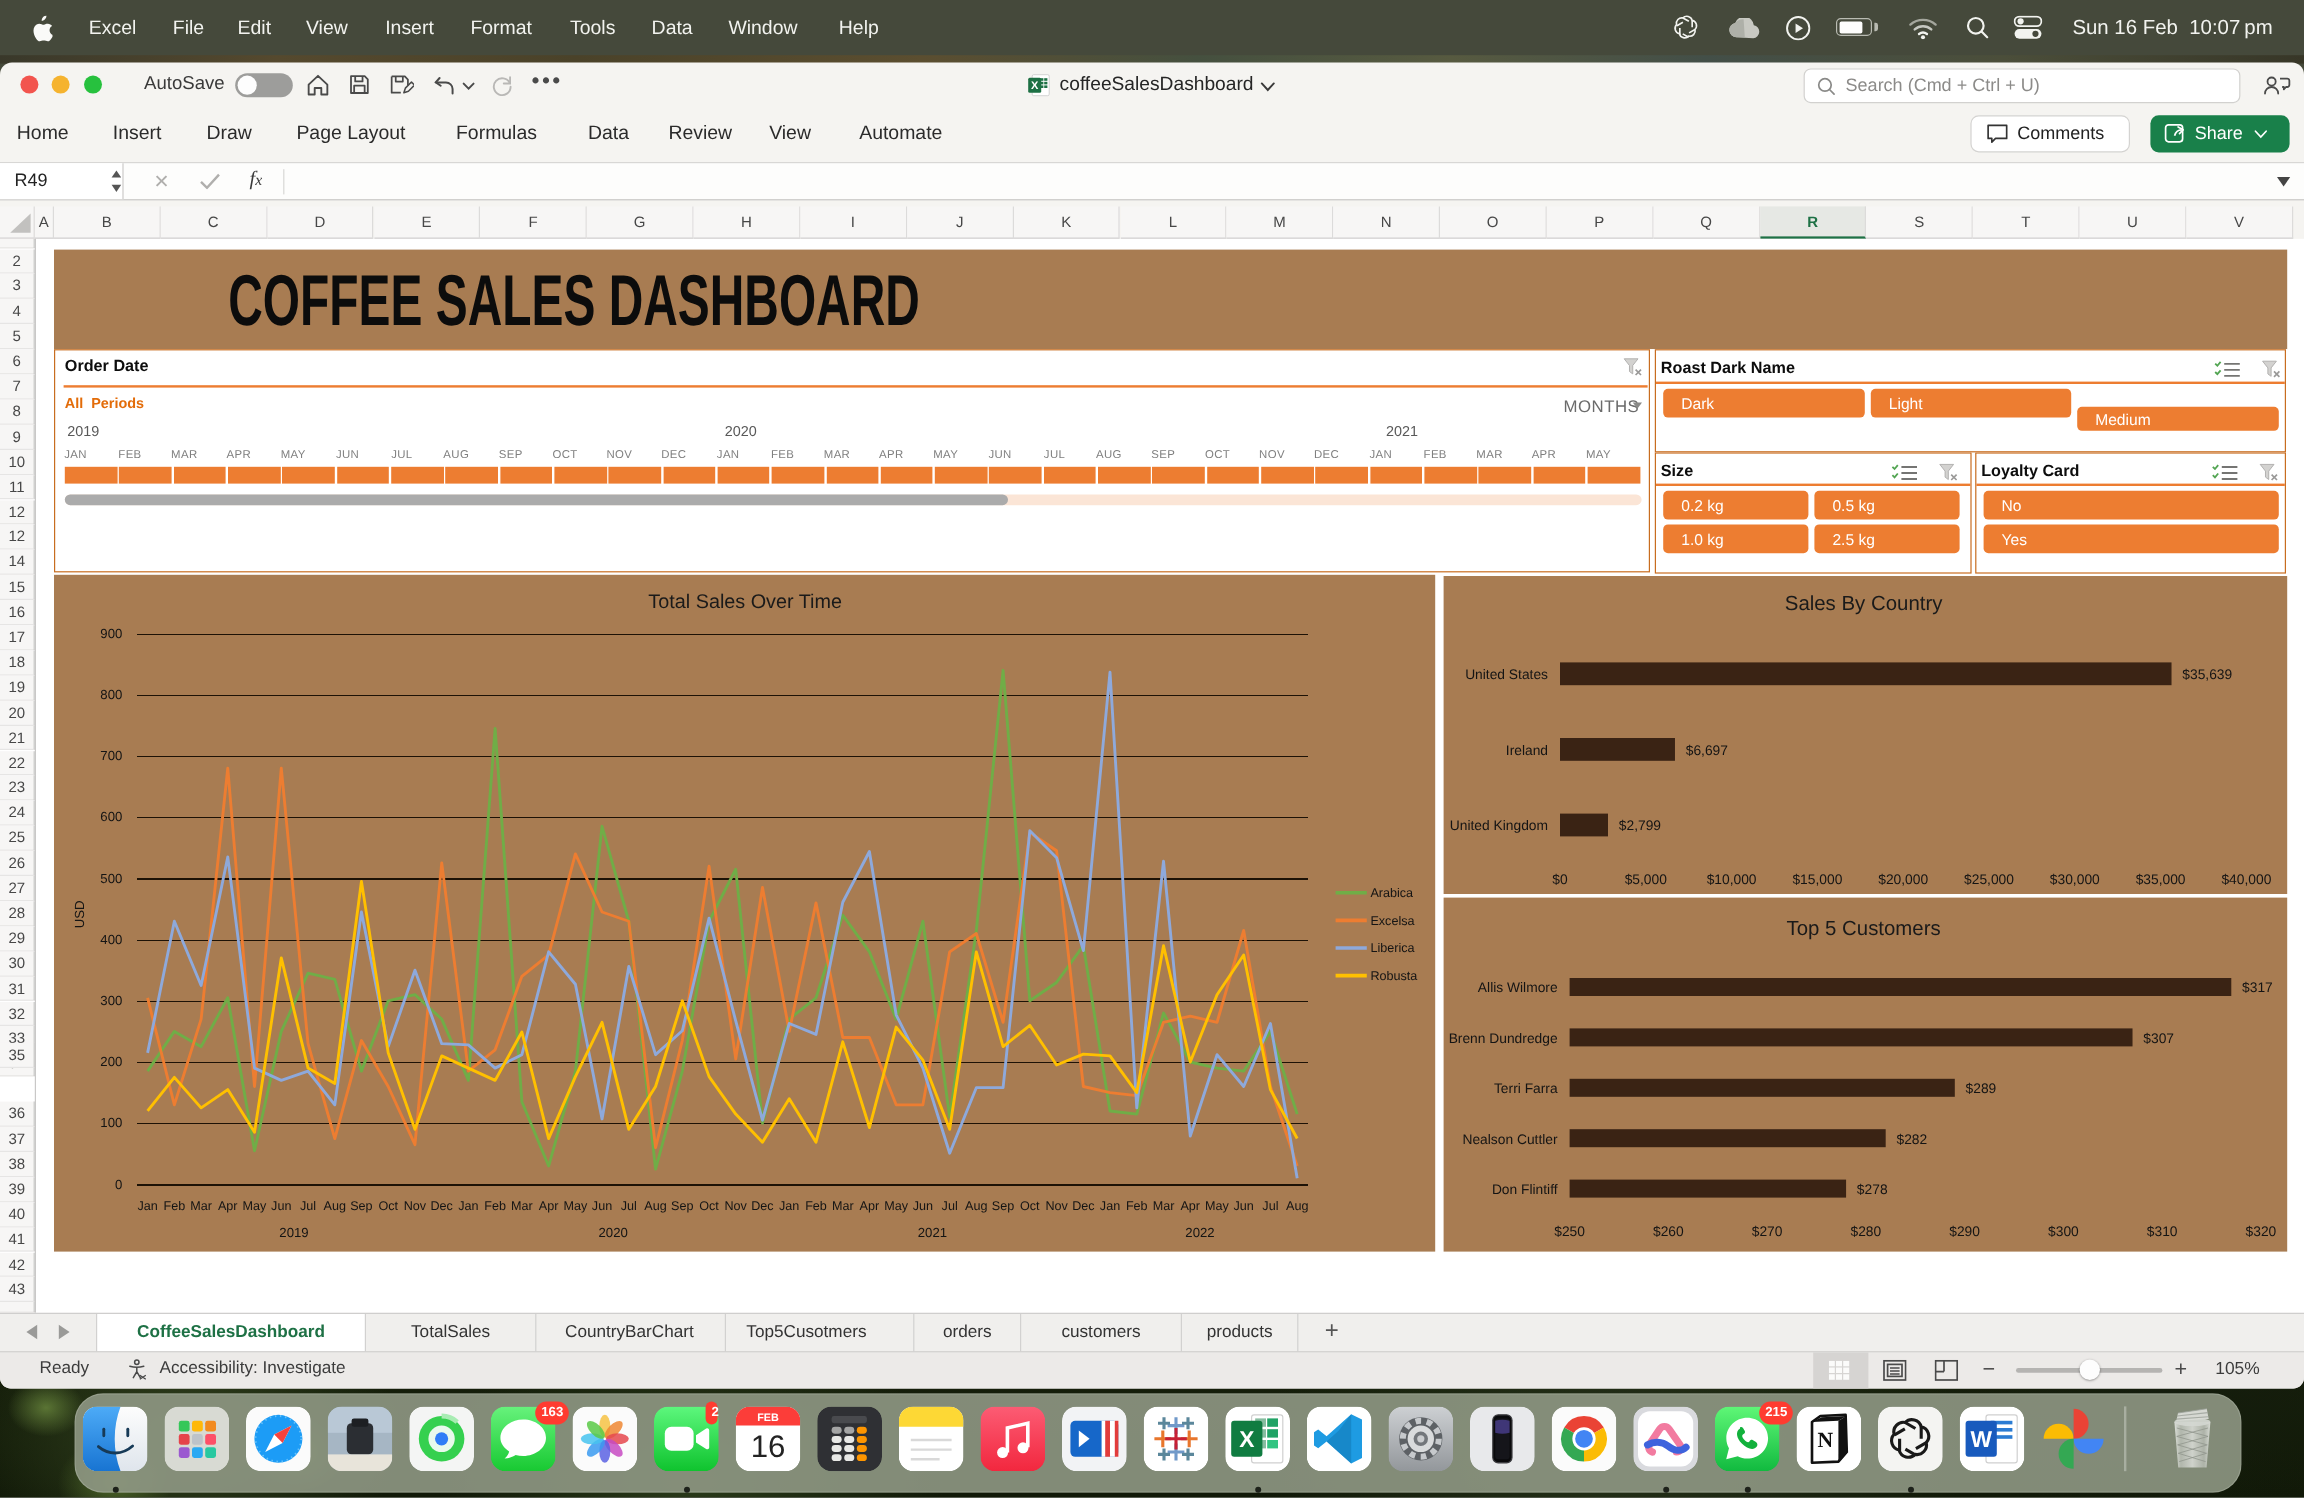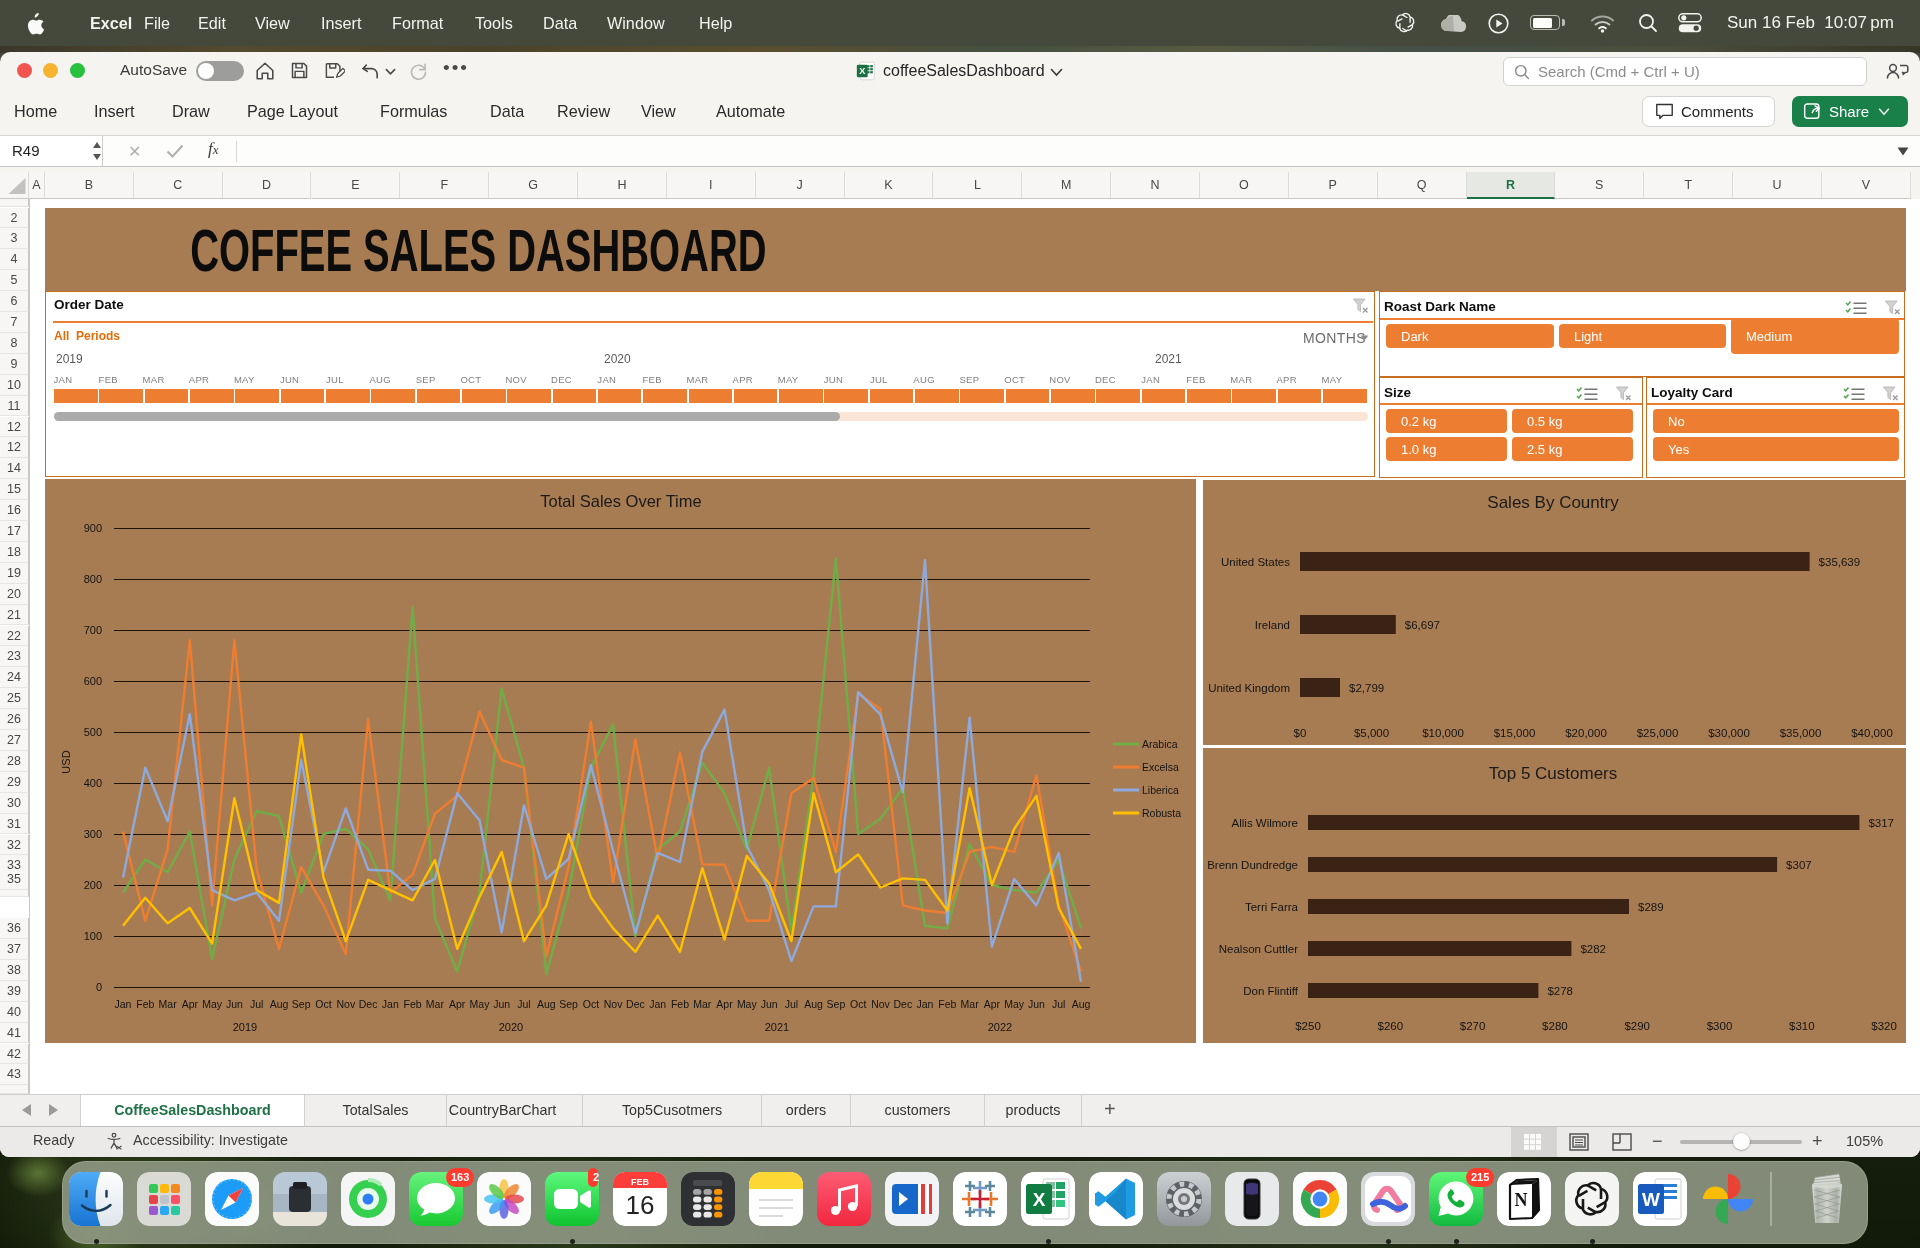--- a/index.html
+++ b/index.html
@@ -29,21 +29,21 @@
 .sheettab{position:absolute;top:1095px;height:31px;line-height:31px;font-size:14.3px;color:#333;text-align:center;border-right:1px solid #d2d1d0;white-space:nowrap}
 .badge{position:absolute;background:#ff3b30;color:#fff;border-radius:10px;font-size:11px;font-weight:bold;height:19px;line-height:19px;padding:0 5px;text-align:center}
 .dot{position:absolute;top:1239px;width:5px;height:5px;border-radius:50%;background:#1d211a}
 .dicon{position:absolute;top:1172px;width:54px;height:54px;border-radius:12px;overflow:hidden}
 </style></head><body>
 <div class="abs" id="wall"></div>
 <div class="abs" id="menubar"></div>
 <div class="abs" id="strip"></div>
 <div class="abs" id="window"></div>
 
-<div class="mi" style="left:90px;font-weight:bold">Excel</div>
+<div class="mi" style="left:74px;font-weight:normal">Excel</div>
 <div class="mi" style="left:144px;font-weight:normal">File</div>
 <div class="mi" style="left:198px;font-weight:normal">Edit</div>
 <div class="mi" style="left:255px;font-weight:normal">View</div>
 <div class="mi" style="left:321px;font-weight:normal">Insert</div>
 <div class="mi" style="left:392px;font-weight:normal">Format</div>
 <div class="mi" style="left:475px;font-weight:normal">Tools</div>
 <div class="mi" style="left:543px;font-weight:normal">Data</div>
 <div class="mi" style="left:607px;font-weight:normal">Window</div>
 <div class="mi" style="left:699px;font-weight:normal">Help</div>
 <svg class="abs" style="left:26px;top:13px" width="19" height="22" viewBox="0 0 814 1000">
@@ -348,21 +348,21 @@
       <path d="M8.5 3.2h13M8.5 8.2h13M8.5 13.2h13"></path>
     </g>
   </svg>
 <svg class="abs" style="left:1884px;top:300px" width="18" height="15" viewBox="0 0 18 15">
     <path fill="#d3d2d0" stroke="#b0afad" stroke-width="0.8" d="M1.5 1h11.5l-4.4 5.6v7l-2.7-2v-5z"></path>
     <path stroke="#9a9998" stroke-width="1.4" d="M11 9.5l4.5 4.5m0-4.5L11 14" fill="none"></path>
   </svg>
 <div class="abs" style="left:1380px;top:318px;width:524px;height:1.6px;background:#ed7d31"></div>
 <div class="slb" style="left:1386px;top:324px;width:168px;height:24px">Dark</div>
 <div class="slb" style="left:1559px;top:324px;width:167px;height:24px">Light</div>
-<div class="slb" style="left:1731px;top:318px;width:168px;height:36px">Medium</div>
+<div class="slb" style="left:1731px;top:339px;width:168px;height:20px">Medium</div>
 <div class="panel" style="left:1379px;top:377px;width:264px;height:101px"></div>
 <div class="slt" style="left:1384px;top:385px">Size</div>
 <svg class="abs" style="left:1576px;top:386px" width="23" height="15" viewBox="0 0 23 15">
     <g stroke="#53a553" stroke-width="1.5" fill="none">
       <path d="M1 3l1.8 1.8L5.5 1.6"></path>
       <path d="M1 10l1.8 1.8L5.5 8.6"></path>
     </g>
     <g stroke="#757573" stroke-width="1.6">
       <path d="M8.5 3.2h13M8.5 8.2h13M8.5 13.2h13"></path>
     </g>
@@ -527,21 +527,21 @@
   </svg>
 <div class="abs" style="left:0;top:1094px;width:1920px;height:32px;background:#f0efed;border-top:1px solid #cfcecd"></div>
 <svg class="abs" style="left:20px;top:1103px" width="12" height="14" viewBox="0 0 12 14">
     <path fill="#9a9a98" d="M11 1v12L2 7z"></path>
   </svg>
 <svg class="abs" style="left:48px;top:1103px" width="12" height="14" viewBox="0 0 12 14">
     <path fill="#9a9a98" d="M1 1v12l9-6z"></path>
   </svg>
 <div class="sheettab" style="left:80px;width:225px;background:#fff;color:#1e7145;font-weight:bold;border-left:1px solid #d2d1d0">CoffeeSalesDashboard</div>
 <div class="sheettab" style="left:305px;width:142px">TotalSales</div>
-<div class="sheettab" style="left:423px;width:160px">CountryBarChart</div>
+<div class="sheettab" style="left:445px;width:160px">CountryBarChart</div>
 <div class="sheettab" style="left:583px;width:179px">Top5Cusotmers</div>
 <div class="sheettab" style="left:762px;width:89px">orders</div>
 <div class="sheettab" style="left:851px;width:134px">customers</div>
 <div class="sheettab" style="left:985px;width:97px">products</div>
 <div class="abs" style="left:1104px;top:1098px;font-size:20px;color:#555">+</div>
 <div class="abs" style="left:0;top:1126px;width:1920px;height:31px;background:#eceae8;border-top:1px solid #c2c1c0;border-radius:0 0 9px 9px"></div>
 <div class="abs" style="left:33px;top:1132px;font-size:14.3px;color:#3c3c3c">Ready</div>
 <svg class="abs" style="left:104px;top:1131px" width="20" height="20" viewBox="0 0 24 24" fill="none" stroke="#4a4a4a" stroke-width="1.5">
     <circle cx="12" cy="5" r="2.2"></circle>
     <path d="M5 9c4.5 1.4 9.5 1.4 14 0M12 10.5v4l-3.5 6M12 14.5l3.5 6" stroke-linecap="round"></path>

